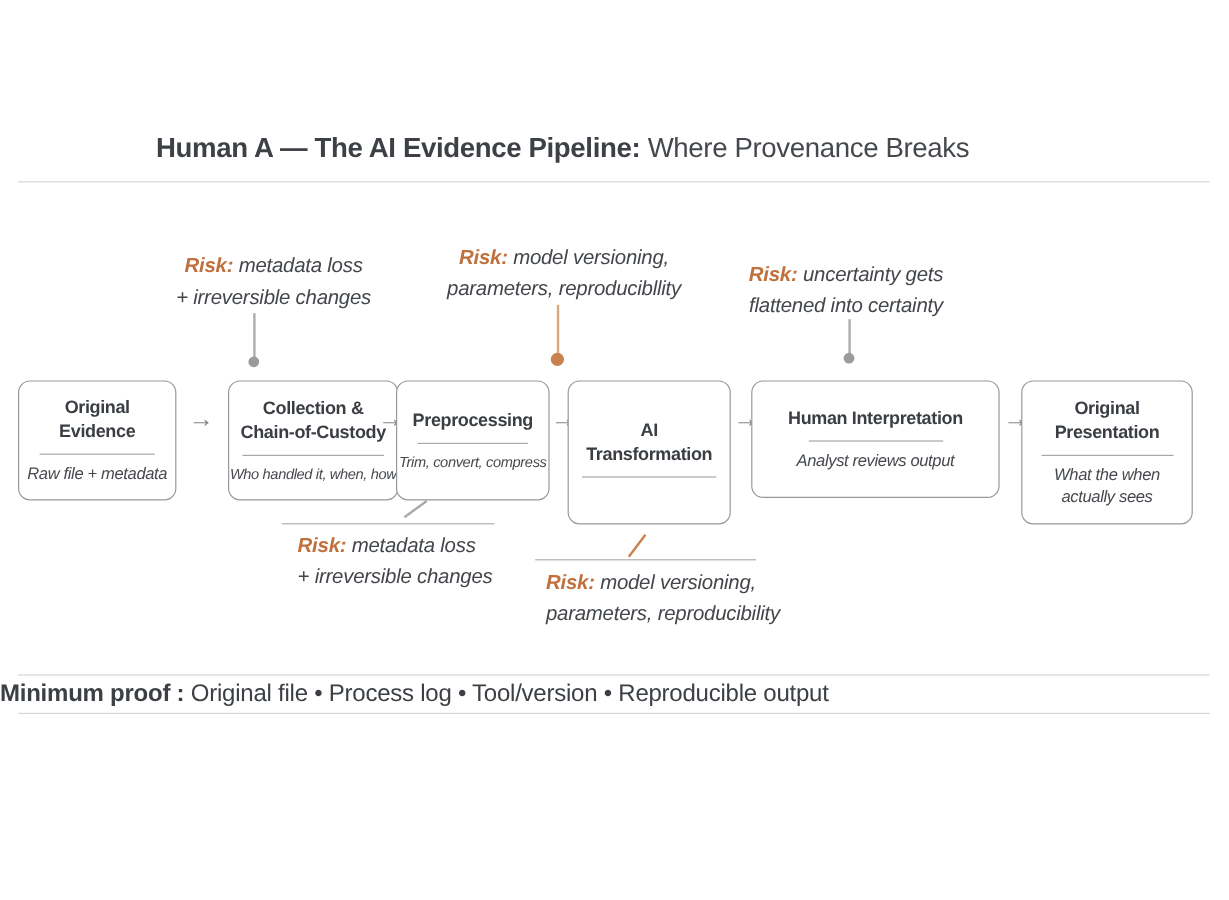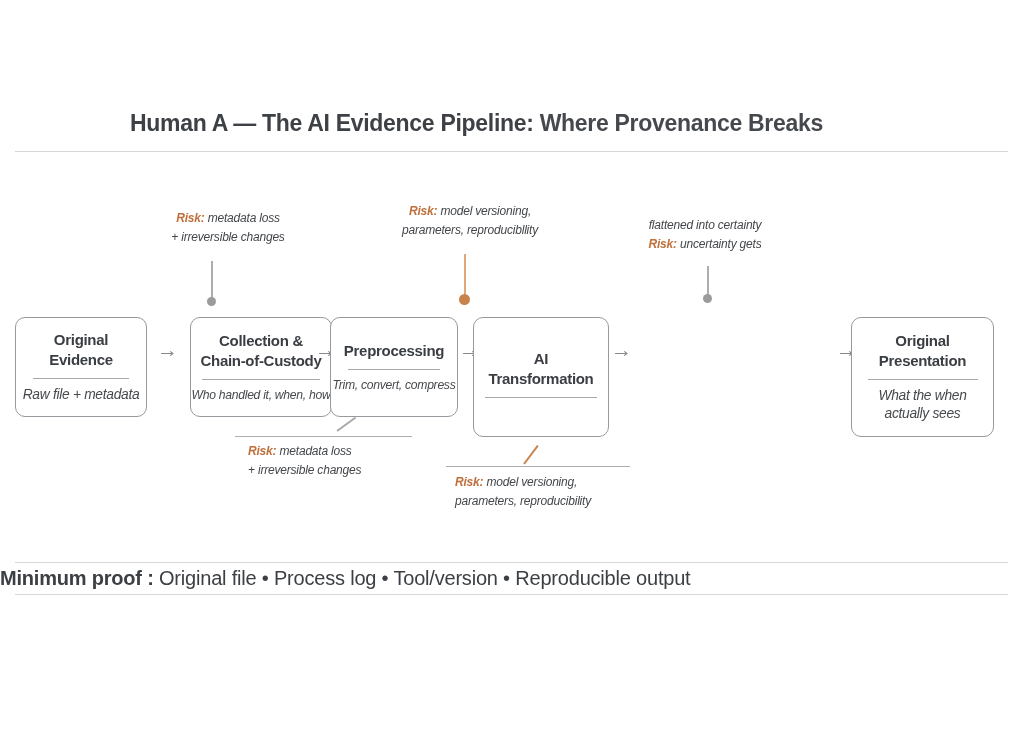--- a/index.html
+++ b/index.html
@@ -4,25 +4,25 @@
 <style>
   * { margin:0; padding:0; box-sizing:border-box; }
   html,body { background:#ffffff; }
   .canvas {
     position:relative; width:1024px; height:750px; background:#ffffff;
     font-family:"Liberation Sans", sans-serif; color:#3f4347; overflow:hidden;
   }
   
   .title { position:absolute; left:130px; top:110px; font-size:23px; letter-spacing:-0.3px; color:#3d4146; white-space:nowrap; }
   .title .strong { font-weight:bold; }
-  .title .light { font-weight:bold; color:#45494e; }
+  .title .light { font-weight:normal; color:#45494e; }
   .hr { position:absolute; height:1px; background:#d6d6d6; }
 
   
-  .risk { position:absolute; font-style:italic; font-size:12px; line-height:1.55; color:#43464a; letter-spacing:-0.2px; }
+  .risk { position:absolute; font-style:italic; font-size:17px; line-height:1.55; color:#43464a; letter-spacing:-0.2px; }
   .risk.centered { text-align:center; }
   .risk-label { color:var(--accent_orange,#c0703c); font-weight:bold; }
 
   
   .vline { position:absolute; width:2px; }
   .vline.gray { background:#adadad; }
   .vline.orange { background:var(--connector_orange_light,#dca87c); }
   .dot { position:absolute; border-radius:50%; }
   .dot.gray { width:9px; height:9px; background:var(--connector_gray,#9b9b9b); }
   .dot.orange { width:11px; height:11px; background:var(--connector_orange,#c8824e); }
@@ -68,22 +68,22 @@
   <div class="dot gray" style="left:207px; top:297px;"></div>
 
   <div class="risk centered" style="left:350px; top:202px; width:240px;">
     <div><span class="risk-label">Risk:</span> <span>model versioning,</span></div>
     <div>parameters, reproducibllity</div>
   </div>
   <div class="vline orange" style="left:464px; top:254px; height:42px;"></div>
   <div class="dot orange" style="left:459px; top:294px;"></div>
 
   <div class="risk centered" style="left:590px; top:216px; width:230px;">
+    <div><span class="risk-label">Risk:</span> <span>uncertainty gets</span></div>
     <div>flattened into certainty</div>
-    <div><span class="risk-label">Risk:</span> <span>uncertainty gets</span></div>
   </div>
   <div class="vline gray" style="left:707px; top:266px; height:29px;"></div>
   <div class="dot gray" style="left:703px; top:294px;"></div>
 
   <div class="box box1" style="left:15px; width:132px; height:100px;">
     <div class="box-title">Original Evidence</div>
     <div class="box-div" style="width:96px;"></div>
     <div class="box-sub">Raw file + metadata</div>
   </div>
   <div class="arrow" style="left:157px;">→</div>
@@ -101,20 +101,25 @@
     <div class="box-sub nowrap">Trim, convert, compress</div>
   </div>
   <div class="arrow" style="left:459px;">→</div>
 
   <div class="box box4" style="left:473px; width:136px; height:120px;">
     <div class="box-title">AI Transformation</div>
     <div class="box-div" style="width:112px;"></div>
   </div>
   <div class="arrow" style="left:611px;">→</div>
 
+  <div class="box box5" style="left:626px; width:207px; height:98px;">
+    <div class="box-title">Human Interpretation</div>
+    <div class="box-div" style="width:112px;"></div>
+    <div class="box-sub">Analyst reviews output</div>
+  </div>
   <div class="arrow" style="left:836px;">→</div>
 
   <div class="box box6" style="left:851px; width:143px; height:120px;">
     <div class="box-title">Original Presentation</div>
     <div class="box-div" style="width:110px;"></div>
     <div class="box-sub">What the when actually sees</div>
   </div>
 
   <div class="diag gray" style="left:337px; top:430px; width:23px; transform:rotate(-36deg);"></div>
   <div class="hline" style="left:235px; top:436px; width:177px;"></div>

